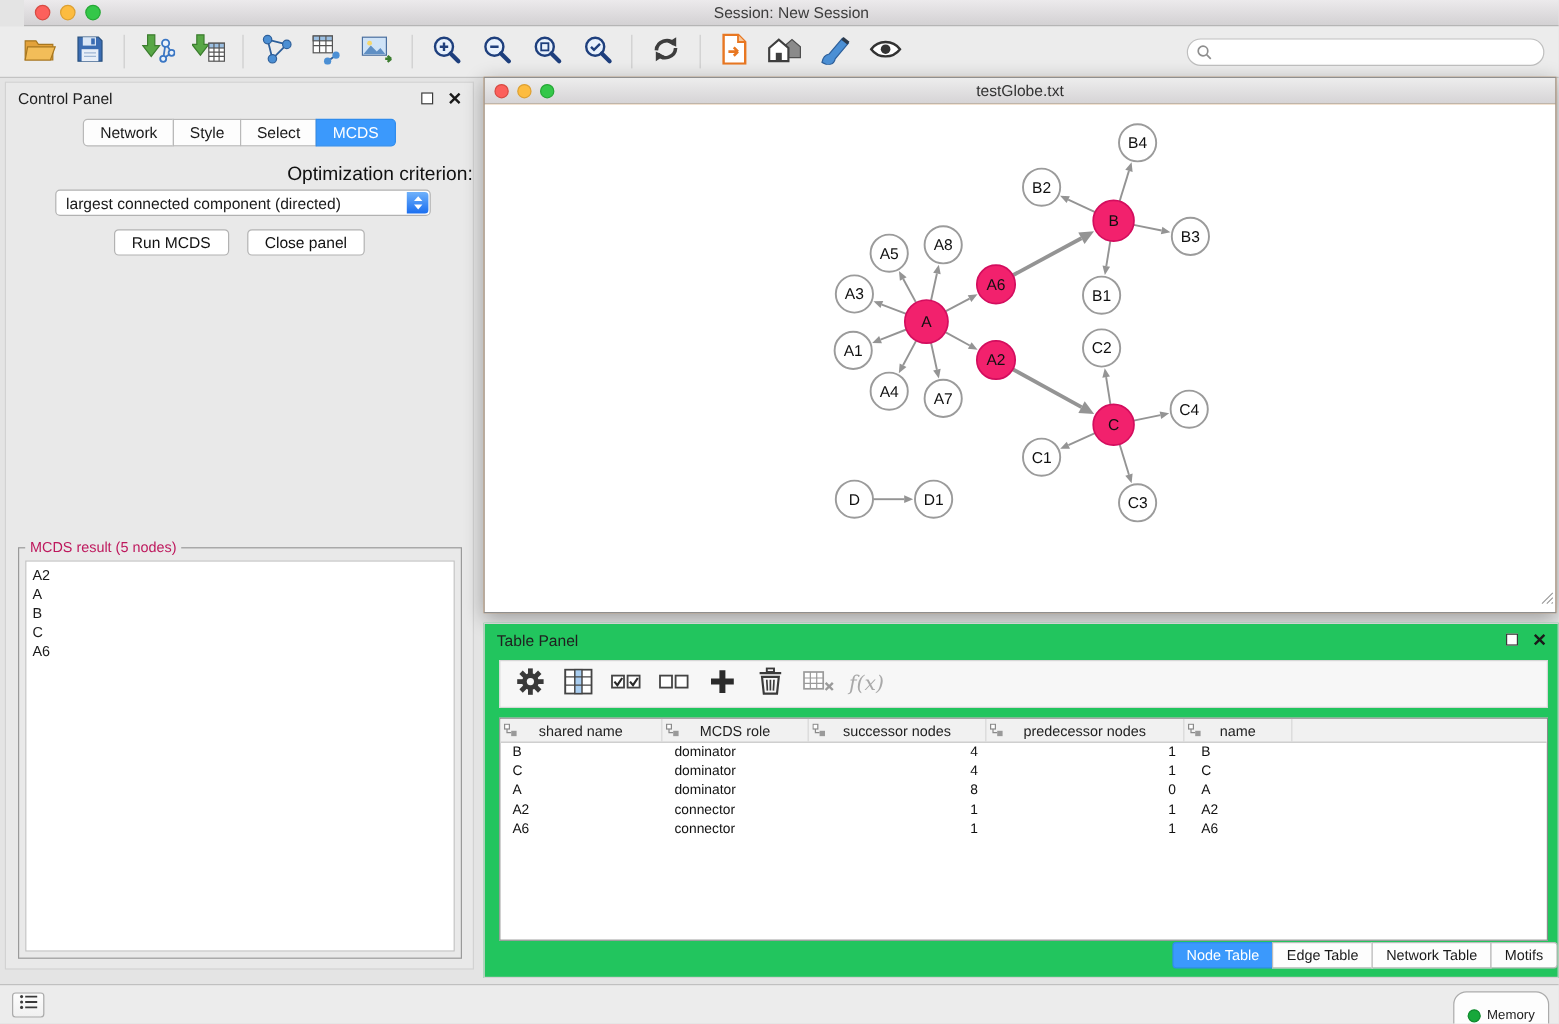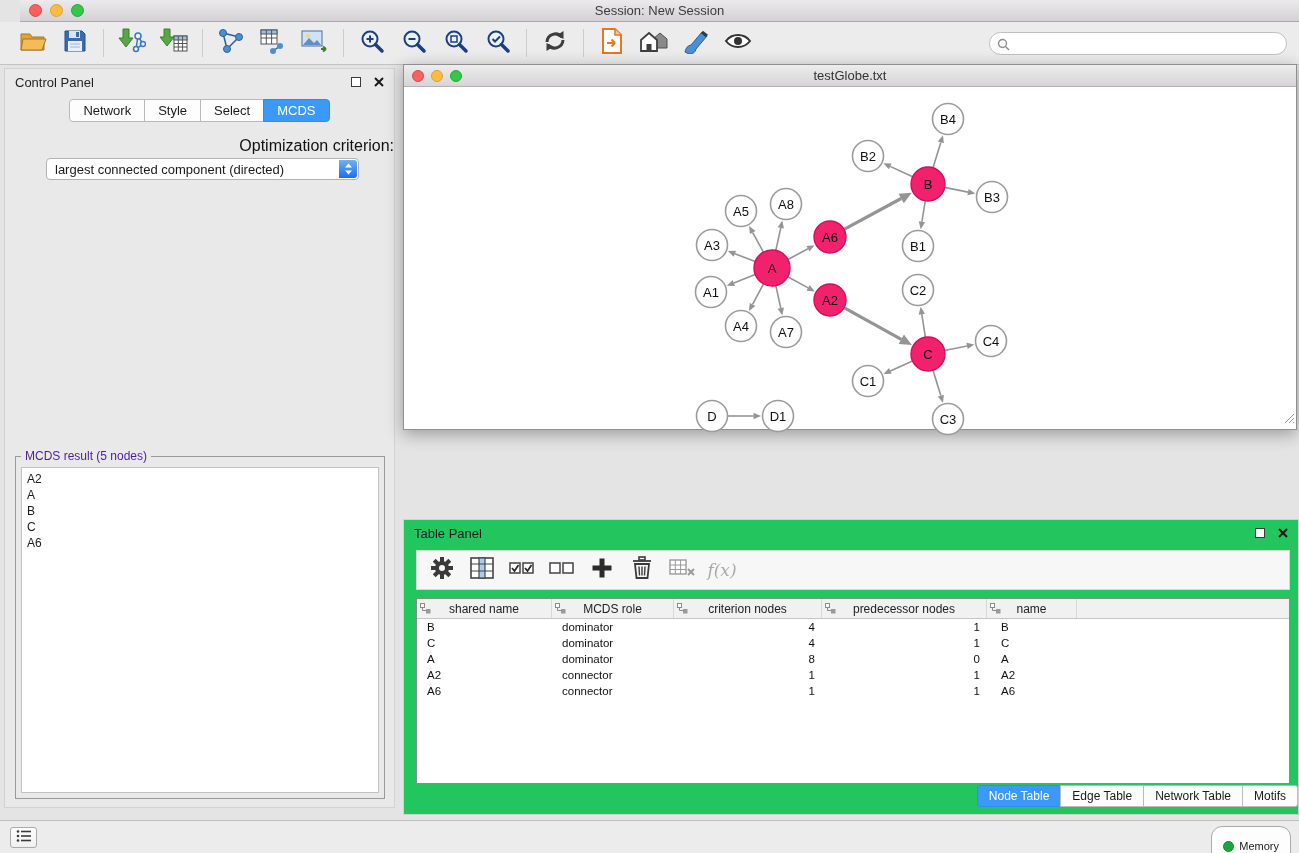--- a/index.html
+++ b/index.html
@@ -45,27 +45,27 @@
   .opt-label { position:absolute; top:68px; left:0; right:0; text-align:right; font-size:16px; color:#111; }
   .dropdown { position:absolute; top:89px; left:41px; width:313px; height:22px; background:#fff;
     border:1px solid #b2b2b2; border-radius:4px; display:flex; align-items:center; font-size:13px; padding-left:8px; }
   .dropdown .stepper { position:absolute; right:1px; top:1px; bottom:1px; width:18px;
     background:linear-gradient(#6fb1fb,#1a6ef0); border-radius:0 3px 3px 0;
     display:flex; align-items:center; justify-content:center; }
   .btn-row { position:absolute; top:122px; left:0; right:0; display:flex; justify-content:center; gap:15px; }
   .push-btn { background:#fff; border:1px solid #b2b2b2; border-radius:4px; font-size:13px; height:22px;
     padding:0 14px; color:#111; font-family:"Liberation Sans",sans-serif; }
   .result-box { position:absolute; top:387px; bottom:8px; left:10px; right:9px; border:1px solid #9a9a9a; }
-  .result-title { position:absolute; top:-8px; left:5px; background:#e9e9e9; padding:0 4px; font-size:12px; color:#4c1d95; }
+  .result-title { position:absolute; top:-8px; left:5px; background:#e9e9e9; padding:0 4px; font-size:12px; color:#be185d; }
   .result-list { position:absolute; top:10px; left:5px; right:5px; bottom:5px; background:#fff;
     border:1px solid #c2c2c2; font-size:12px; padding:3px 5px; overflow:auto; }
   .result-item { line-height:16px; }
 
   
-  .network-window { position:absolute; left:403px; top:64px; width:894px; height:366px; background:#fdba74;
+  .network-window { position:absolute; left:403px; top:64px; width:894px; height:447px; background:#fdba74;
     border:1px solid #8f8f8f; box-shadow:0 4px 16px rgba(0,0,0,.33); }
   .nw-titlebar { position:absolute; top:0; left:0; right:0; height:22px;
     background:linear-gradient(#ededed,#d6d4d6); border-bottom:1px solid #b2b2b2;
     display:flex; align-items:center; justify-content:center; font-size:13px; color:#333; }
   .nw-traffic { position:absolute; left:8px; top:5px; display:flex; gap:7px; }
   .nw-canvas { position:absolute; top:22px; left:0; right:0; bottom:0; background:#fff; }
   .resize-grip { position:absolute; right:1px; bottom:1px; }
 
   
   .table-panel { position:absolute; left:403px; top:519px; width:896px; height:296px; background:#22c55e;
@@ -269,20 +269,24 @@
     </div>
   <div class="opt-label">Optimization criterion:</div>
   <div class="dropdown">
     <span>largest connected component (directed)</span>
     <span class="stepper">
         <svg width="9" height="12" viewBox="0 0 9 12">
           <path d="M4.5 0.5 L8 4.5 H1 Z" fill="#fff"></path>
           <path d="M4.5 11.5 L8 7.5 H1 Z" fill="#fff"></path>
         </svg>
       </span>
+  </div>
+  <div class="btn-row">
+    <button class="push-btn">Run MCDS</button>
+    <button class="push-btn">Close panel</button>
   </div>
   <div class="result-box">
     <span class="result-title">MCDS result (5 nodes)</span>
     <div class="result-list">
         <div class="result-item">A2</div>
         <div class="result-item">A</div>
         <div class="result-item">B</div>
         <div class="result-item">C</div>
         <div class="result-item">A6</div>
       </div>
@@ -477,21 +481,21 @@
               <rect x="6" y="6" width="4.5" height="4.5" fill="#9a9a9a"></rect>
             </svg></span>
           <span>MCDS role</span>
         </div>
         <div class="tp-col" style="width:148px">
           <span class="col-icon"><svg width="11" height="11" viewBox="0 0 11 11">
               <rect x="0.5" y="0.5" width="4" height="4" fill="#ffffff" stroke="#8a8a8a"></rect>
               <path d="M2.5 4.5 v3 h3.5" fill="none" stroke="#8a8a8a"></path>
               <rect x="6" y="6" width="4.5" height="4.5" fill="#9a9a9a"></rect>
             </svg></span>
-          <span>criterion nodes</span>
+          <span>successor nodes</span>
         </div>
         <div class="tp-col" style="width:165px">
           <span class="col-icon"><svg width="11" height="11" viewBox="0 0 11 11">
               <rect x="0.5" y="0.5" width="4" height="4" fill="#ffffff" stroke="#8a8a8a"></rect>
               <path d="M2.5 4.5 v3 h3.5" fill="none" stroke="#8a8a8a"></path>
               <rect x="6" y="6" width="4.5" height="4.5" fill="#9a9a9a"></rect>
             </svg></span>
           <span>predecessor nodes</span>
         </div>
         <div class="tp-col" style="width:90px">

